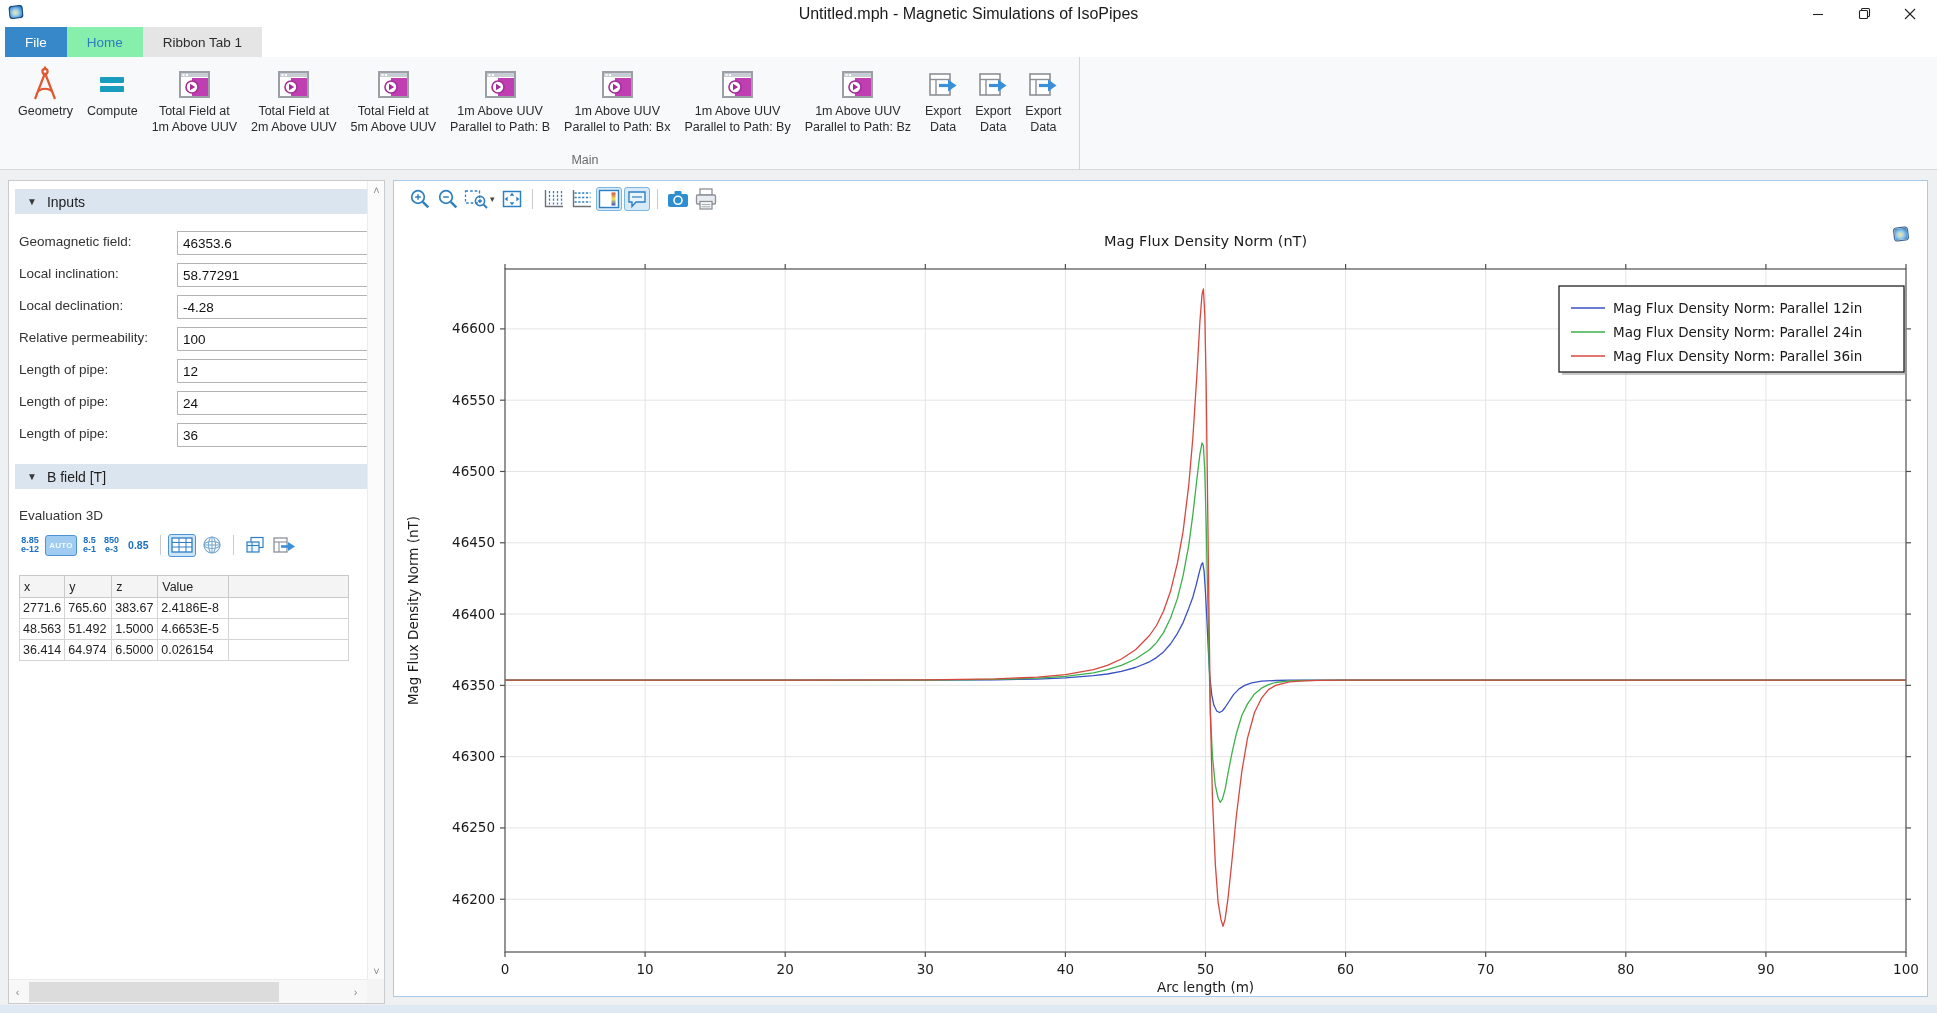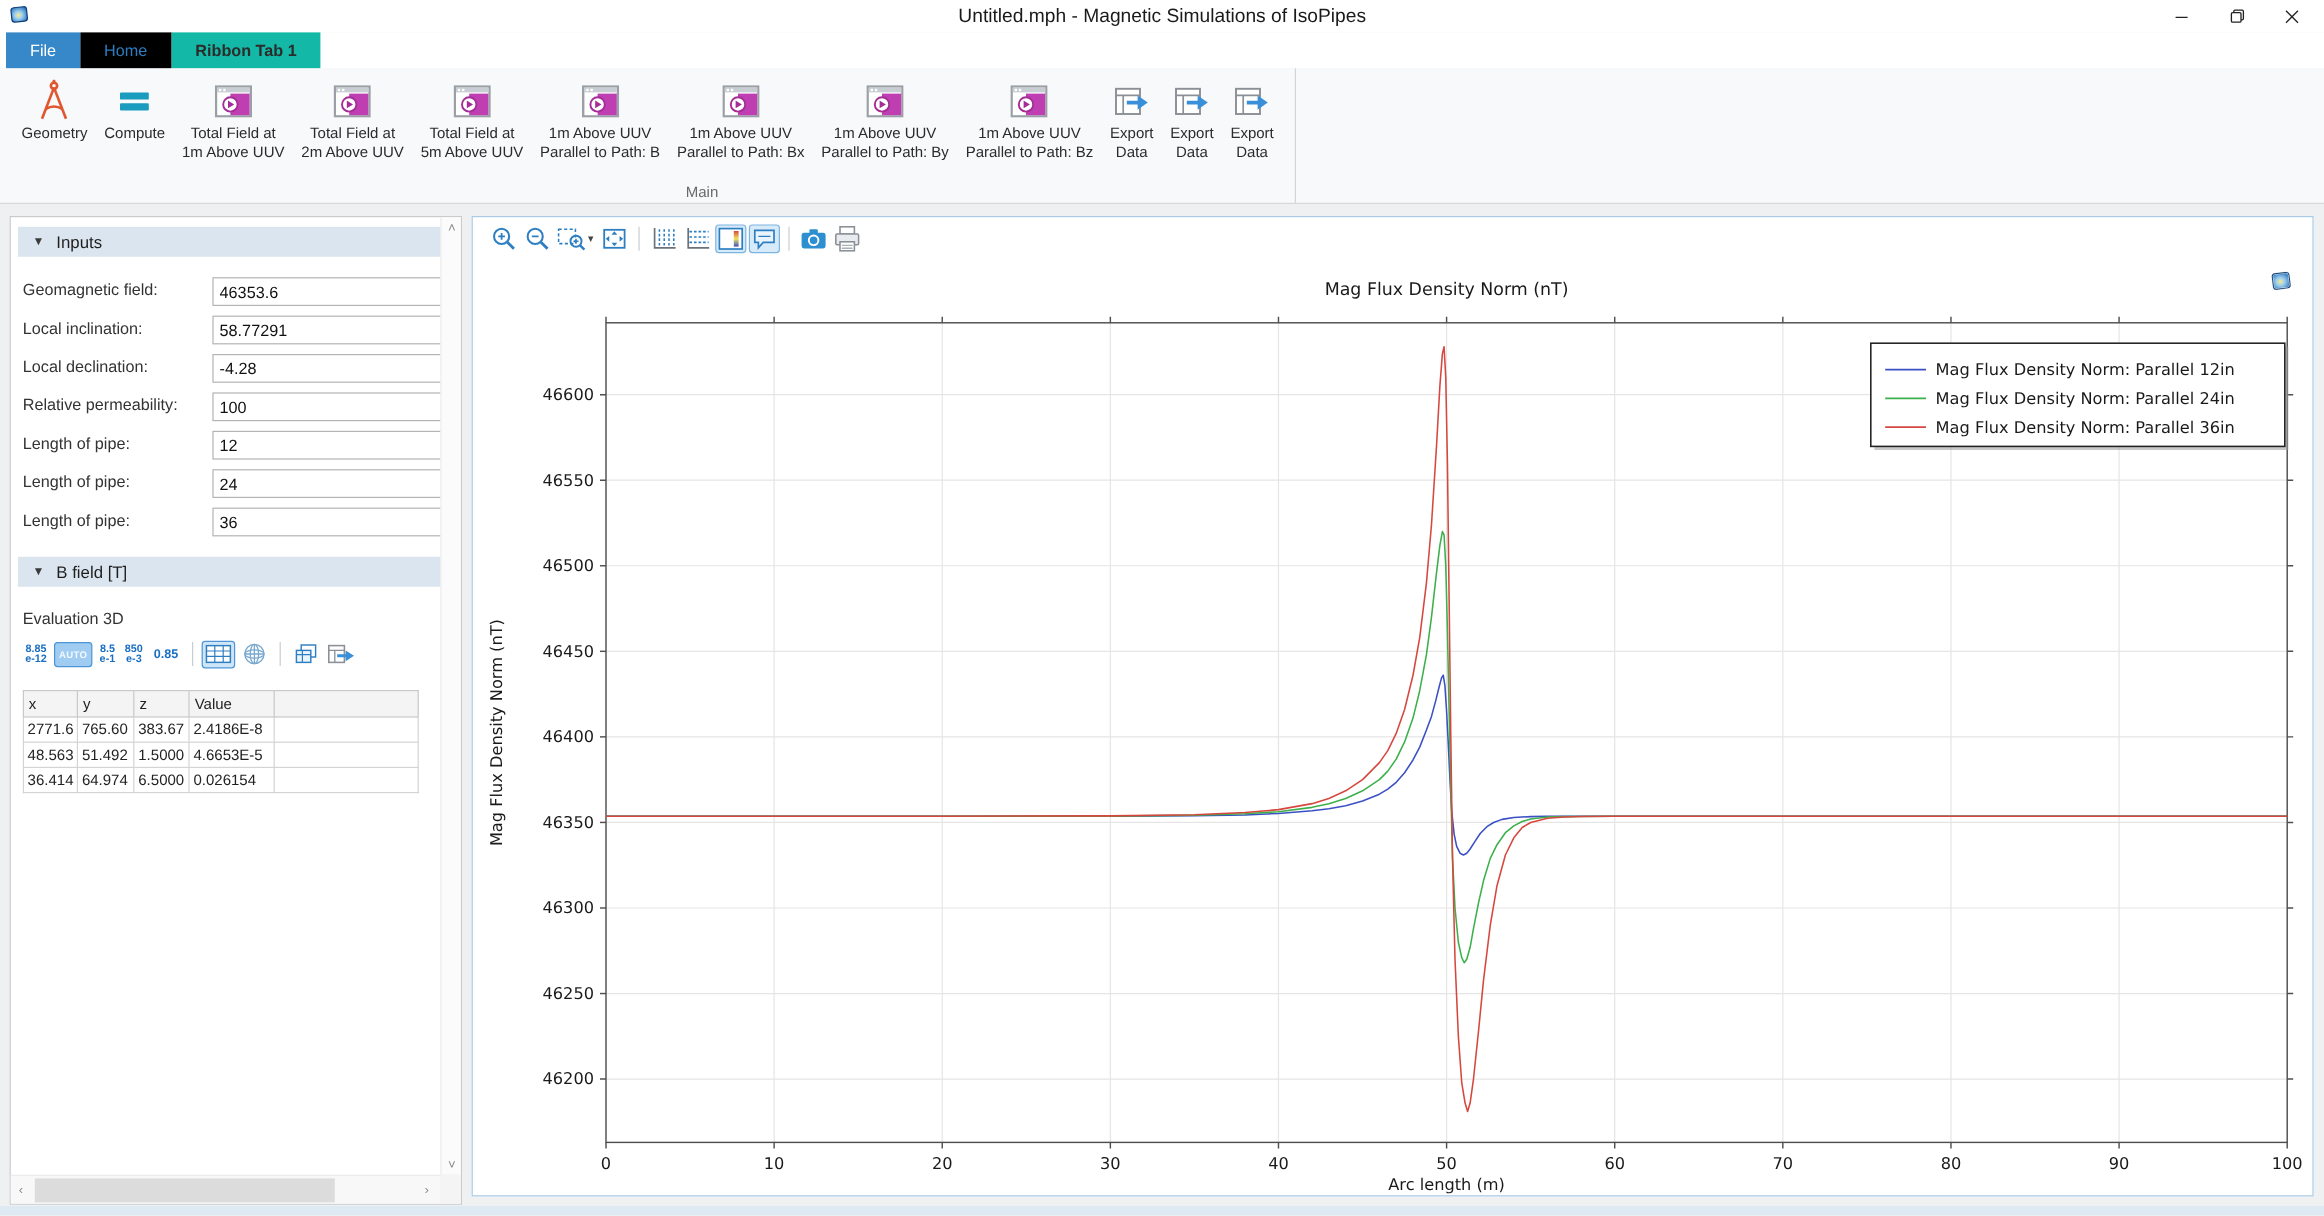--- a/index.html
+++ b/index.html
@@ -11,22 +11,22 @@
   .titlebar { position:absolute; left:0; top:0; width:100%; height:27px; background:#ffffff; }
   .app-icon { position:absolute; left:8px; top:4px; }
   .title-text { position:absolute; left:0; right:0; top:5px; text-align:center; font-size:16px; color:#1a1a1a; }
   .win-controls { position:absolute; right:4px; top:0; height:27px; display:flex; }
   .win-btn { width:46px; height:27px; display:flex; align-items:center; justify-content:center; }
 
   
   .tabrow { position:absolute; left:0; top:27px; width:100%; height:30px; background:#ffffff; display:flex; align-items:flex-start; }
   .tab { height:30px; display:flex; align-items:center; padding:0 20px; font-size:13.5px; }
   .tab-file { background:#3688c8; color:#ffffff; margin-left:5px; }
-  .tab-active { background:#000000; color:#2e7cc0; }
-  .tab-normal { background:#14b8a6; color:#2b2b2b;font-weight:bold; }
+  .tab-active { background:#86efac; color:#2e7cc0; }
+  .tab-normal { background:#e5e5e5; color:#2b2b2b; }
 
   
   .ribbon { position:absolute; left:0; top:57px; width:100%; height:113px; background:#f8f9fa; border-bottom:1px solid #d6d8da; }
   .ribbon-group { position:absolute; left:6px; top:0; height:112px; border-right:1px solid #d2d4d6; padding:4px 10px 0 6px; display:flex; align-items:flex-start; }
   .rbtn { display:flex; flex-direction:column; align-items:center; padding:3px 6px 2px 6px; margin-right:2px; }
   .rbtn .ricon { height:40px; display:flex; align-items:center; justify-content:center; }
   .rbtn .rlabel { font-size:12.5px; color:#2b2b2b; text-align:center; line-height:1.25; white-space:nowrap; }
   .group-label { position:absolute; left:0; width:100%; bottom:2px; text-align:center; font-size:12.5px; color:#6a6a6a; }
 
   

